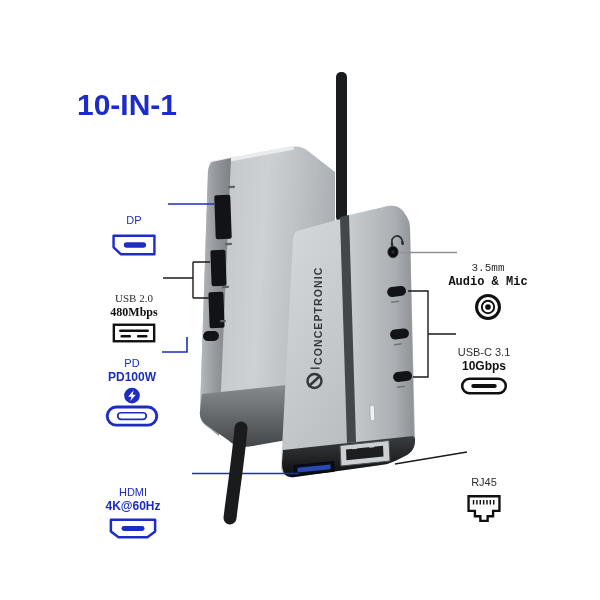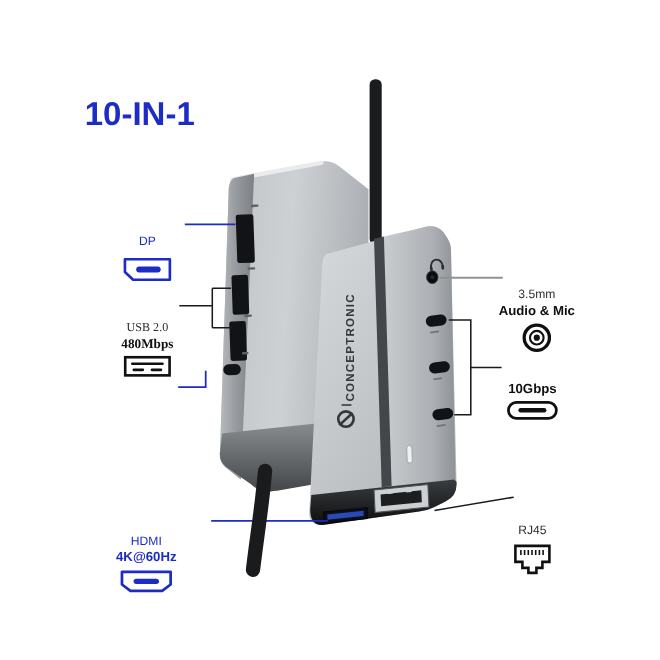--- a/index.html
+++ b/index.html
@@ -16,21 +16,21 @@
   .label.blue{color:var(--accent);}
   .label.black{color:var(--ink);}
   .label.black .small{color:#2e2e2e;}
   .blue-line{stroke:var(--accent);stroke-width:1.6;fill:none;}
   .black-line{stroke:#1b1b1b;stroke-width:1.4;fill:none;}
   .gray-line{stroke:#8f9294;stroke-width:1.6;fill:none;}
   .pos-dp{left:78px;top:174px;width:112px;}
   .pos-usb20{left:78px;top:252px;width:112px;font-family:Liberation Serif, serif;}
   .pos-pd{left:76px;top:317px;width:112px;}
   .pos-hdmi{left:74px;top:446px;width:118px;}
-  .pos-audio{left:428px;top:222px;width:120px;}
+  .pos-audio{left:428px;top:222px;width:120px;font-family:Liberation Mono, monospace;}
   .pos-usbc31{left:426px;top:306px;width:116px;}
   .pos-rj45{left:426px;top:436px;width:116px;}
 </style>
 </head>
 <body>
 
 <div class="stage">
 
   <svg class="art" width="600" height="600" viewBox="0 0 600 600">
     <defs>
@@ -151,20 +151,30 @@
   <div class="label black pos-usb20">
     <div class="small">USB 2.0</div>
     <div class="big">480Mbps</div>
     <svg class="icon" width="48" height="22" viewBox="0 0 50 24">
       <rect x="3" y="3" width="44" height="18" fill="none" stroke="currentColor" stroke-width="2.6"></rect>
       <path d="M10 9.5 H40" stroke="currentColor" stroke-width="2.6" stroke-linecap="round"></path>
       <path d="M11.5 15.5 H20.5 M29.5 15.5 H38.5" stroke="currentColor" stroke-width="2.6" stroke-linecap="round"></path>
     </svg>
   </div>
 
+  <div class="label blue pos-pd">
+    <div class="small">PD</div>
+    <div class="big">PD100W</div>
+    <svg class="icon" width="58" height="41" viewBox="0 0 60 43">
+      <circle cx="30" cy="9" r="8.2" fill="currentColor"></circle>
+      <path d="M31.8 3.5 L26 10.3 H29.4 L28.2 14.8 L34 8 H30.6 Z" fill="#ffffff"></path>
+      <rect x="4" y="21" width="52" height="19" rx="9.5" fill="none" stroke="currentColor" stroke-width="3"></rect>
+      <rect x="15" y="27" width="30" height="7" rx="3.5" fill="none" stroke="currentColor" stroke-width="1.8"></rect>
+    </svg>
+  </div>
 
   <div class="label blue pos-hdmi">
     <div class="small">HDMI</div>
     <div class="big">4K@60Hz</div>
     <svg class="icon" width="52" height="25" viewBox="0 0 54 26">
       <path d="M4 4 H50 V16 L42 22 H12 L4 16 Z" fill="none" stroke="currentColor" stroke-width="2.6" stroke-linejoin="round"></path>
       <rect x="15" y="10.5" width="24" height="5" rx="2.5" fill="currentColor"></rect>
     </svg>
   </div>
 
@@ -172,20 +182,21 @@
     <div class="small">3.5mm</div>
     <div class="big">Audio &amp; Mic</div>
     <svg class="icon" width="30" height="30" viewBox="0 0 34 34">
       <circle cx="17" cy="17" r="13" fill="none" stroke="currentColor" stroke-width="3.4"></circle>
       <circle cx="17" cy="17" r="7" fill="none" stroke="currentColor" stroke-width="2.2"></circle>
       <circle cx="17" cy="17" r="3.2" fill="currentColor"></circle>
     </svg>
   </div>
 
   <div class="label black pos-usbc31">
+    <div class="small">USB-C 3.1</div>
     <div class="big">10Gbps</div>
     <svg class="icon" width="50" height="20" viewBox="0 0 54 22">
       <rect x="3" y="3" width="48" height="16" rx="8" fill="none" stroke="currentColor" stroke-width="2.8"></rect>
       <rect x="13" y="8.8" width="28" height="4.4" rx="2.2" fill="currentColor"></rect>
     </svg>
   </div>
 
   <div class="label black pos-rj45">
     <div class="small">RJ45</div>
     <svg class="icon" width="40" height="34" viewBox="0 0 44 36">

